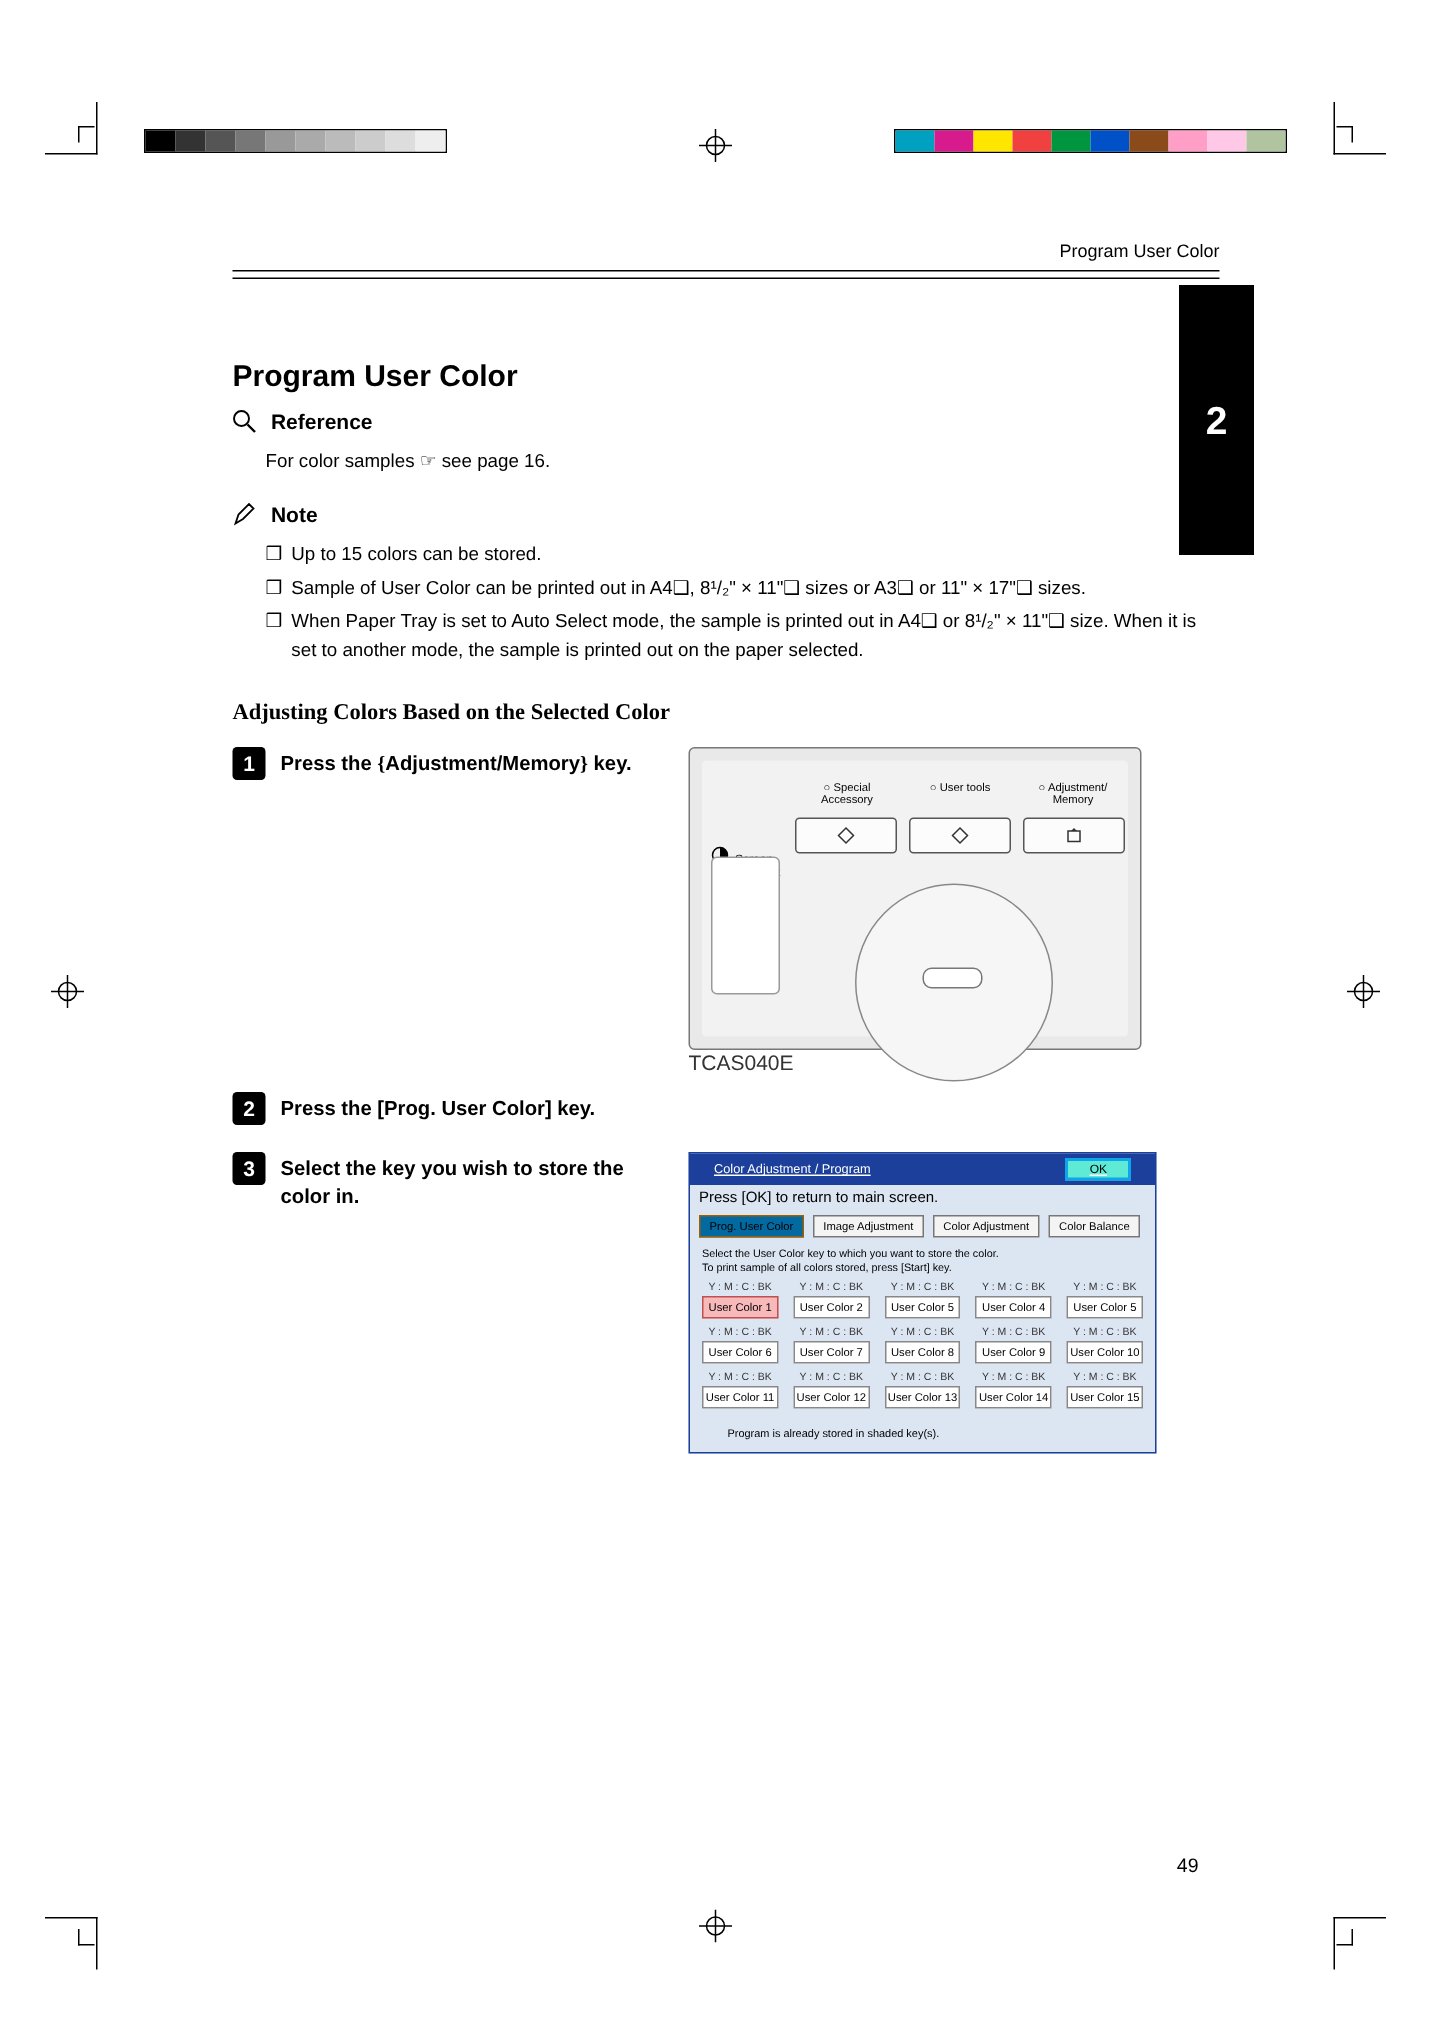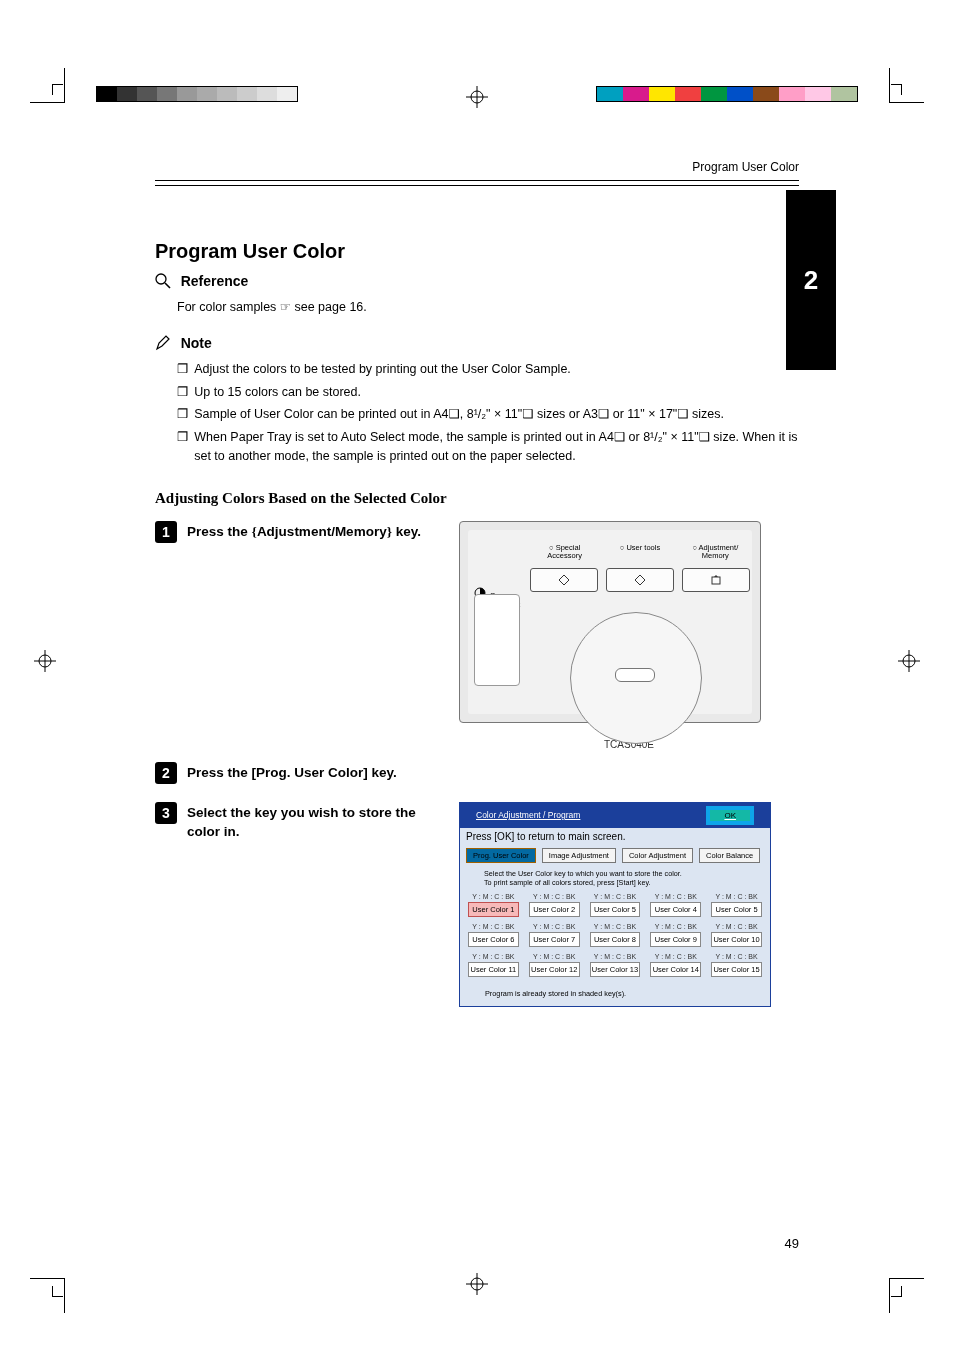--- a/index.html
+++ b/index.html
@@ -64,21 +64,21 @@
     display: flex;
     border: 1px solid #000;
   }
   .bar-color div { flex:1; }
 
   
   .content {
     position: absolute;
     top: 160px;
     left: 155px;
-    right: 155px;
+    right: 141px;
   }
   .running-head {
     text-align: right;
     font-size: 12px;
     margin-bottom: 6px;
   }
   .hr-double { border-top:1px solid #000; height:4px; border-bottom:1px solid #000; margin-bottom:24px;}
 
   
   .side-tab {
@@ -234,44 +234,44 @@
   }
   .device .slot {
     position:absolute;
     left:155px; top:146px;
     width:38px; height:12px;
     border:1px solid #777;
     border-radius:6px;
     background:#fff;
   }
   .device-caption {
-    text-align:center; font-size:10px; color:#333; margin-top:16px;
+    text-align:left; font-size:14px; color:#333; margin-top:0;
   }
 
   
   .ui {
     width: 310px;
     border:1px solid #1b3f9b;
     font-size:8px;
     background:#dce5f2;
   }
   .ui .titlebar {
     background:#1b3f9b;
     color:#fff;
     padding:3px 16px;
     display:flex;
     justify-content:space-between;
     align-items:center;
     font-size:8.5px;
     text-decoration:underline;
   }
   .ui .titlebar .ok {
-    background:#14b8a6;
+    background:#5eead4;
     color:#000;
-    border:4px solid #0ea5e9;
+    border:2px solid #0ea5e9;
     padding:1px 14px;
     font-size:8px;
   }
   .ui .hint {
     padding:3px 6px;
     font-size:10px;
   }
   .ui .tabs {
     display:flex;
     gap:6px;
@@ -282,21 +282,21 @@
     background:#f4f4f4;
     padding:2px 6px;
     font-size:7.5px;
     text-align:center;
   }
   .ui .tabs .tab.sel {
     background:#0369a1;
     border-color:#a06000;
   }
   .ui .instr {
-    padding:0 8px 4px 24px;
+    padding:0 8px 4px 8px;
     font-size:7.2px;
     line-height:1.25;
   }
   .ui .grid {
     padding:2px 8px 6px 8px;
   }
   .ui .grid-row {
     display:flex;
     gap:10px;
     margin-bottom:2px;
@@ -424,23 +424,20 @@
 
     <div class="note-block">
       <span class="note-icon">
         <svg width="16" height="16">
             <path d="M2 14 L4 8 L11 1 L14 4 L7 11 L2 14 Z" fill="none" stroke="#000" stroke-width="1.2"></path>
           </svg>
       </span>
       <span class="note-title">Note</span>
       <div class="note-body">
         <div class="bullet">
-            <span>Adjust the colors to be tested by printing out the User Color Sample.</span>
-          </div>
-        <div class="bullet">
             <span>Up to 15 colors can be stored.</span>
           </div>
         <div class="bullet">
             <span>Sample of User Color can be printed out in A4❑, 8¹/₂" × 11"❑ sizes or A3❑ or 11" × 17"❑ sizes.</span>
           </div>
         <div class="bullet">
             <span>When Paper Tray is set to Auto Select mode, the sample is printed out in A4❑ or 8¹/₂" × 11"❑ size. When it is set to another mode, the sample is printed out on the paper selected.</span>
           </div>
       </div>
     </div>

